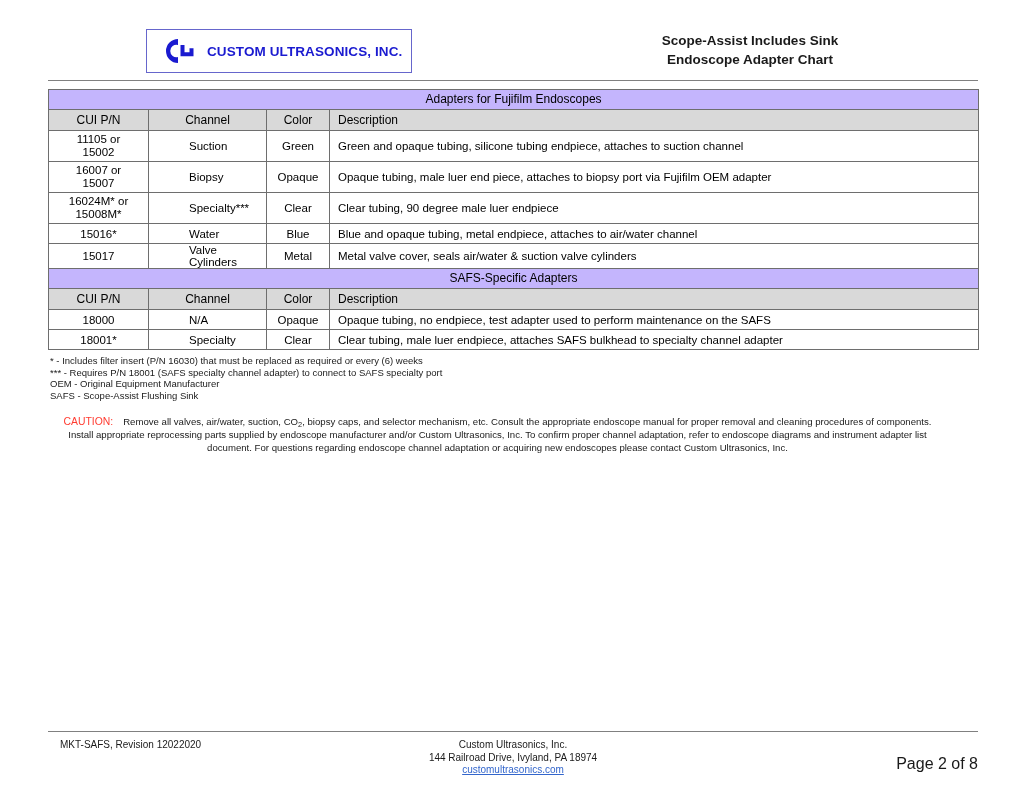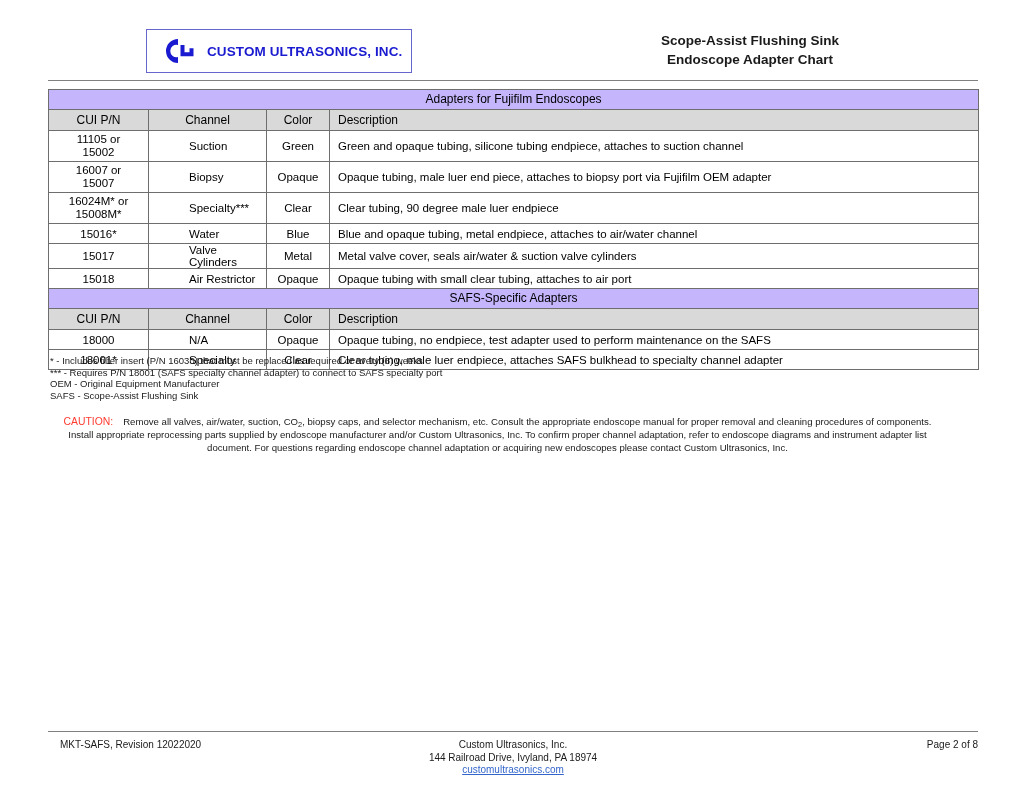--- a/index.html
+++ b/index.html
@@ -168,43 +168,43 @@
   .footer-center {
     position: absolute;
     left: 0; top: 3px;
     width: 930px;
     text-align: center;
     line-height: 12.5px;
     font-size: 10px;
   }
   .footer-right {
     position: absolute;
-    right: 0; top: 3px;
-    font-size: 10px;
+    right: 0; top: 19px;
+    font-size: 16px;
   }
   .footer-link {
     color: #3366cc;
     text-decoration: underline;
   }
 </style>
 </head>
 <body>
 
 <div class="page-header">
 
   <div class="logo-box">
     <svg class="logo-mark" viewBox="0 0 34 28">
       <path d="M15 2 A12 12 0 1 0 15 26 L15 20 A6.2 6.2 0 1 1 15 8 Z" fill="#1a1ad0"></path>
       <path d="M17.5 8 L21.5 8 L21.5 15.2 L26.5 15.2 L26.5 11.2 L30.5 11.2 L30.5 19.2 L17.5 19.2 Z" fill="#1a1ad0"></path>
     </svg>
     <span class="logo-text">CUSTOM ULTRASONICS, INC.</span>
   </div>
 
   <div class="doc-title">
-    <div>Scope-Assist Flushing Sink</div>
+    <div>Scope-Assist Includes Sink</div>
     <div>Endoscope Adapter Chart</div>
   </div>
 
   <div class="header-rule"></div>
 </div>
 
 <table class="adapter-table">
   <colgroup>
     <col style="width:100px">
     <col style="width:118px">
@@ -260,26 +260,20 @@
       <td class="c-desc">Blue and opaque tubing, metal endpiece, attaches to air/water channel</td>
     </tr>
 
     <tr class="data-row">
       <td class="c-pn">15017</td>
       <td class="c-chan">Valve Cylinders</td>
       <td class="c-col">Metal</td>
       <td class="c-desc">Metal valve cover, seals air/water &amp; suction valve cylinders</td>
     </tr>
 
-    <tr class="data-row">
-      <td class="c-pn">15018</td>
-      <td class="c-chan">Air Restrictor</td>
-      <td class="c-col">Opaque</td>
-      <td class="c-desc">Opaque tubing with small clear tubing, attaches to air port</td>
-    </tr>
 
     <tr>
       <td class="section-title-cell" colspan="4">SAFS-Specific Adapters</td>
     </tr>
     <tr>
       <td class="col-head">CUI P/N</td>
       <td class="col-head">Channel</td>
       <td class="col-head">Color</td>
       <td class="col-head desc">Description</td>
     </tr>

